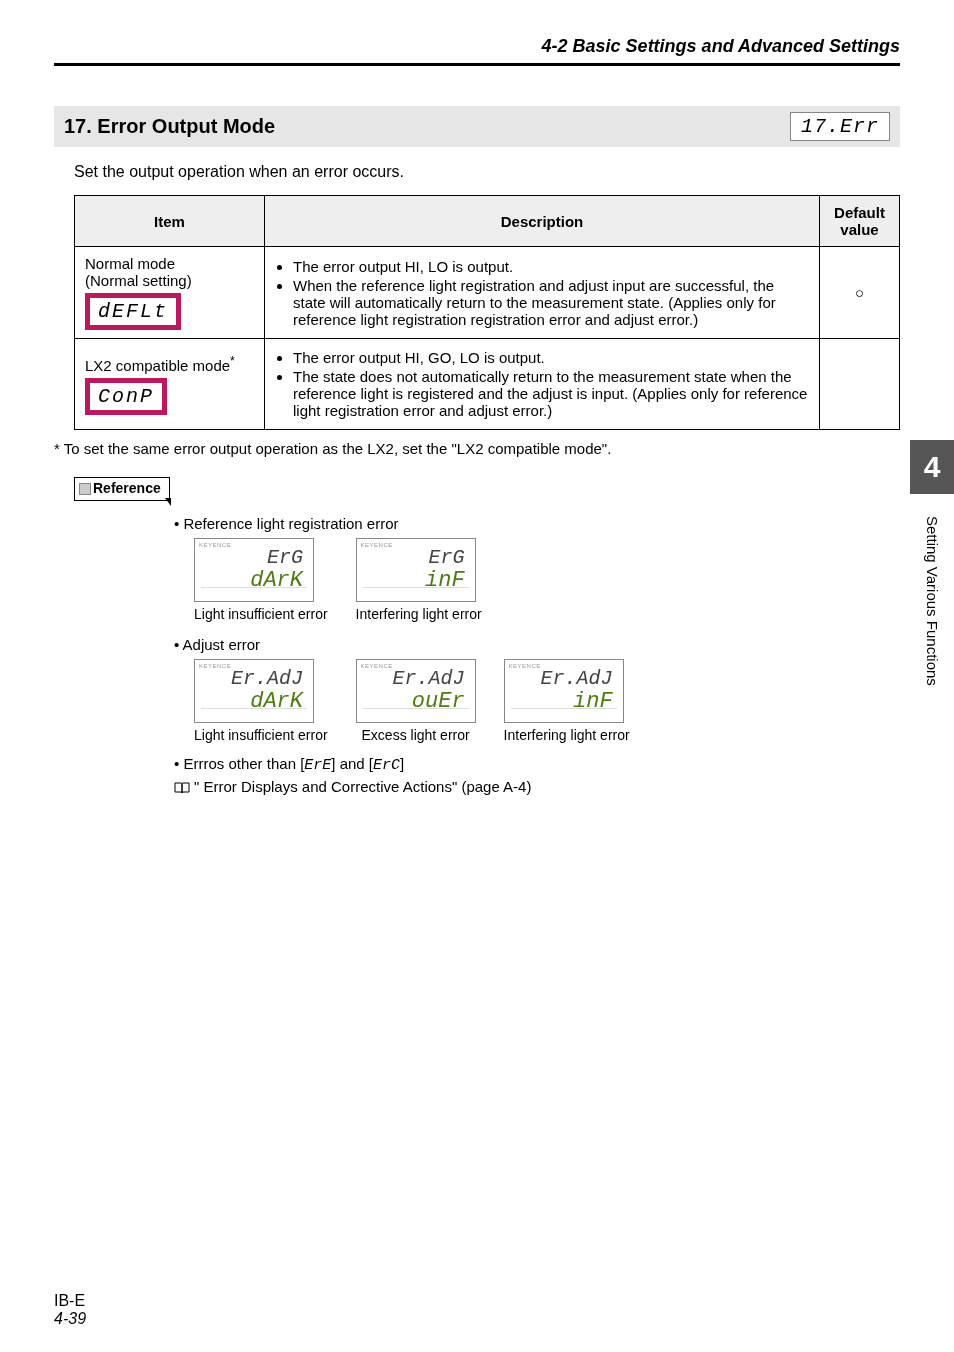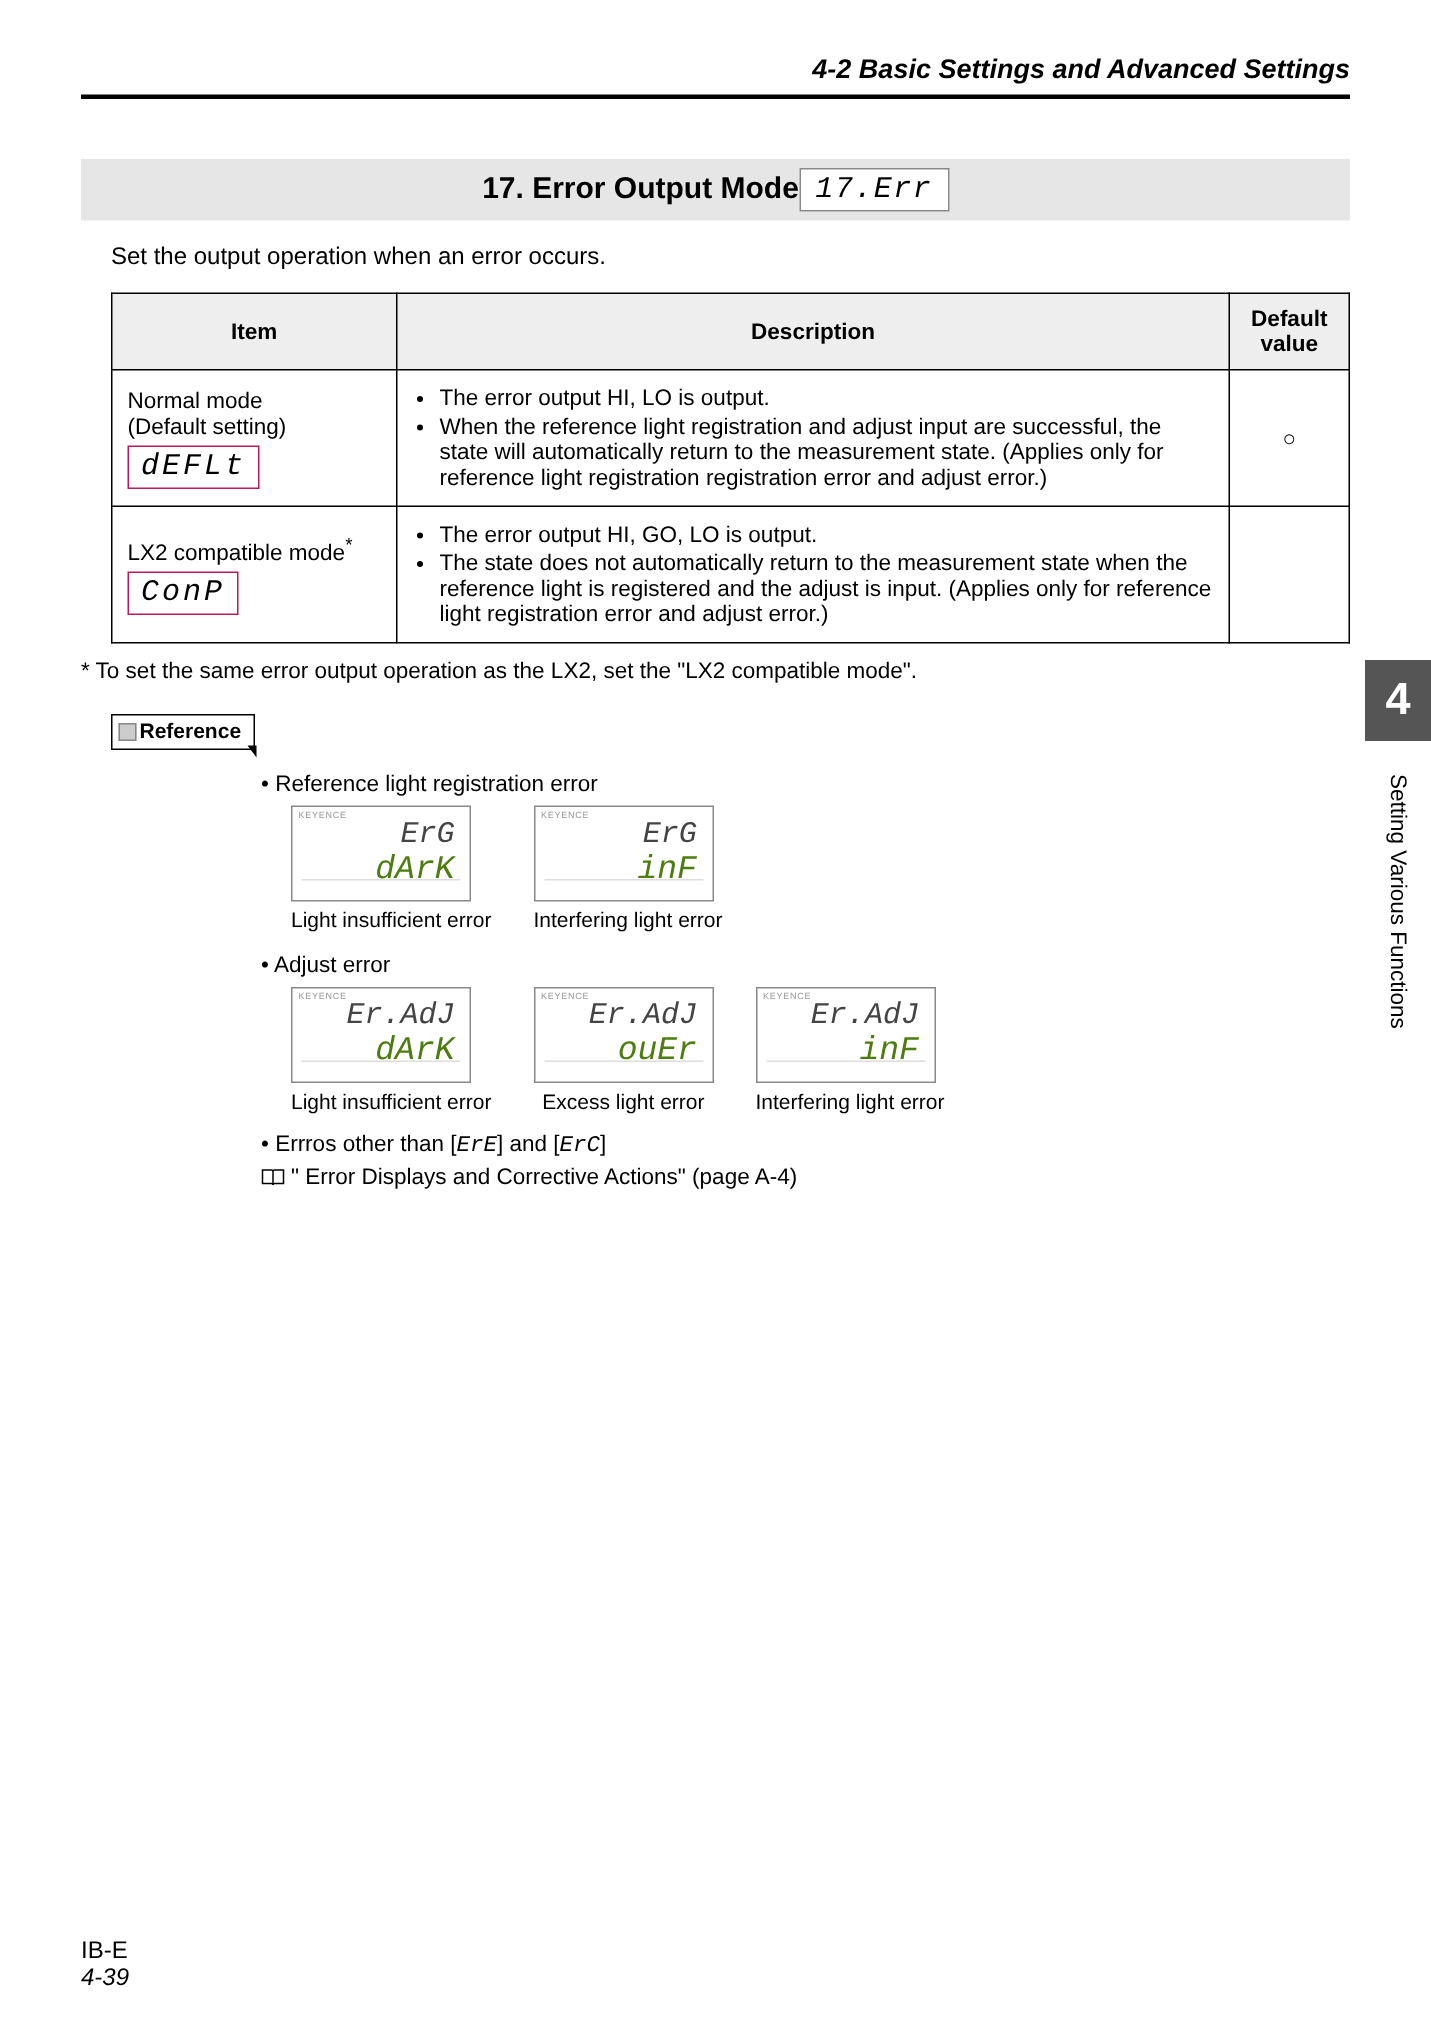--- a/index.html
+++ b/index.html
@@ -21,21 +21,21 @@
     margin-bottom: 6px;
   }
   .header-rule {
     border: none;
     border-top: 3px solid #000;
     margin: 0 0 40px 0;
   }
   .h2row {
     display: flex;
     align-items: center;
-    justify-content: center;
+    justify-content: space-between;
     background: #e6e6e6;
     padding: 6px 10px;
   }
   .h2row h2 {
     margin: 0;
     font-size: 20px;
     font-weight: bold;
   }
   .seg-box {
     border: 1px solid #888;
@@ -66,21 +66,21 @@
     background: #eee;
     font-weight: bold;
     text-align: center;
   }
   table.params th.default { width: 80px; }
   table.params th.item { width: 190px; }
   table.params td.center { text-align: center; }
   .item-cell { text-align: left; }
   .seg-inline {
     display: inline-block;
-    border: 1px solid #be185d;
+    border: 5px solid #be185d;
     padding: 2px 8px;
     font-family: "Courier New", monospace;
     font-style: italic;
     font-size: 20px;
     letter-spacing: 2px;
     margin-top: 4px;
   }
   ul.desc {
     margin: 0;
     padding-left: 18px;
@@ -259,21 +259,21 @@
     <tr>
       <th class="item">Item</th>
       <th>Description</th>
       <th class="default">Default value</th>
     </tr>
   </thead>
   <tbody>
     <tr>
       <td class="item-cell">
         <div>Normal mode</div>
-        <div>(Default setting)</div>
+        <div>(Normal setting)</div>
         <div class="seg-inline">dEFLt</div>
       </td>
       <td>
         <ul class="desc">
           <li>The error output HI, LO is output.</li>
           <li>When the reference light registration and adjust input are successful, the state will automatically return to the measurement state. (Applies only for reference light registration registration error and adjust error.)</li>
         </ul>
       </td>
       <td class="center">○</td>
     </tr>

